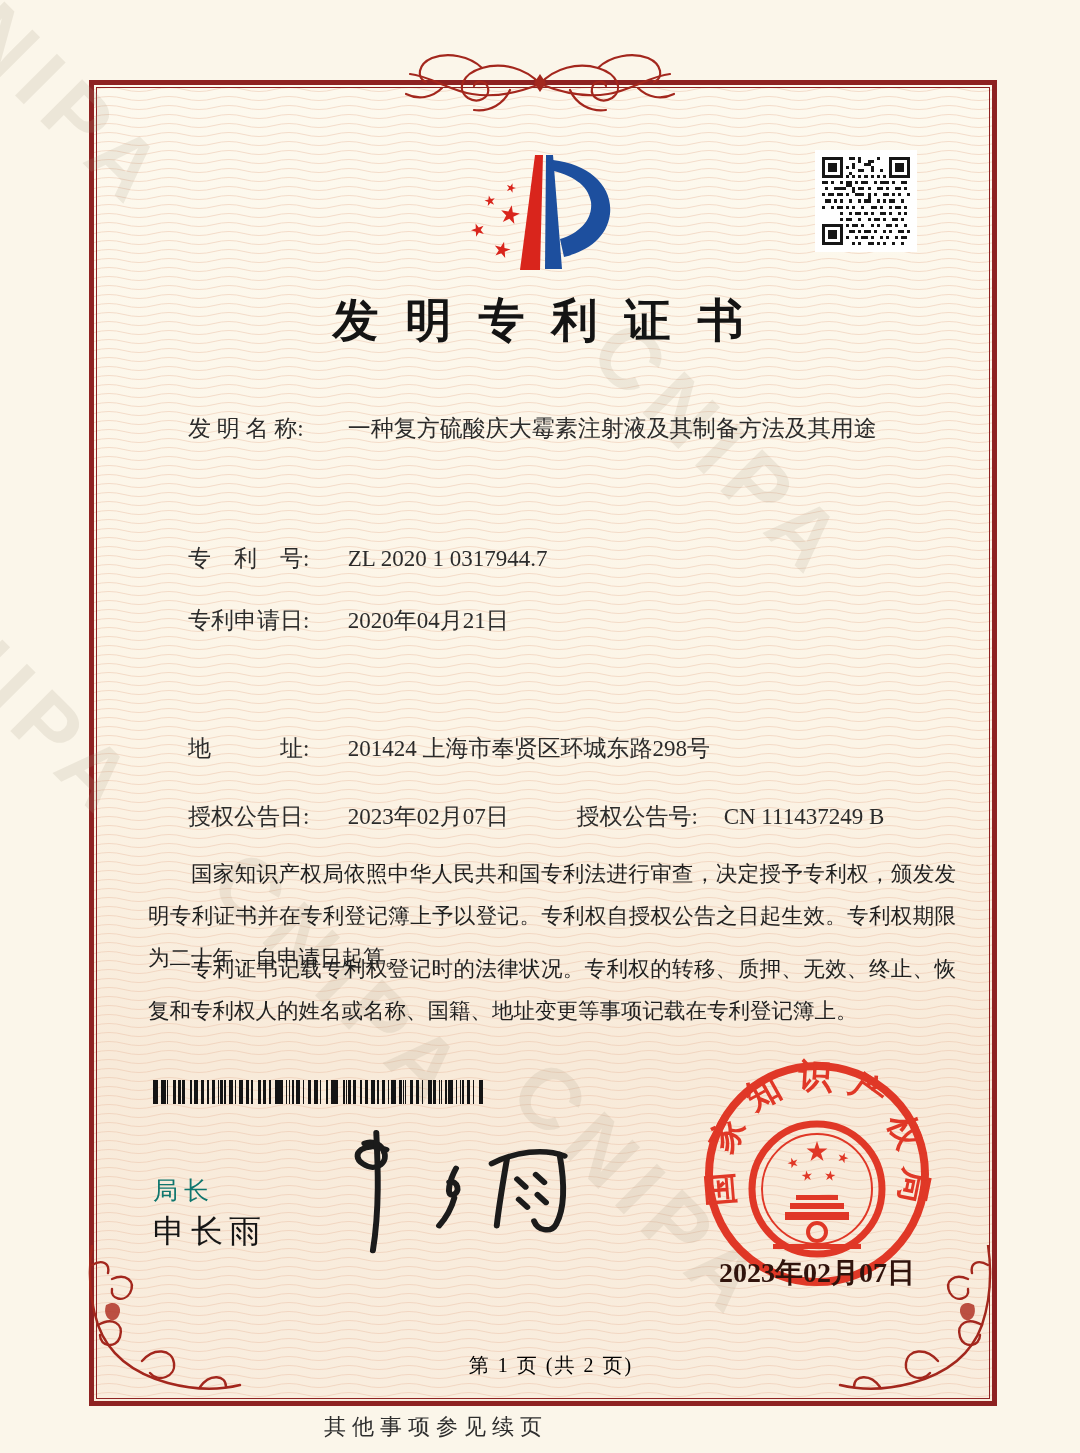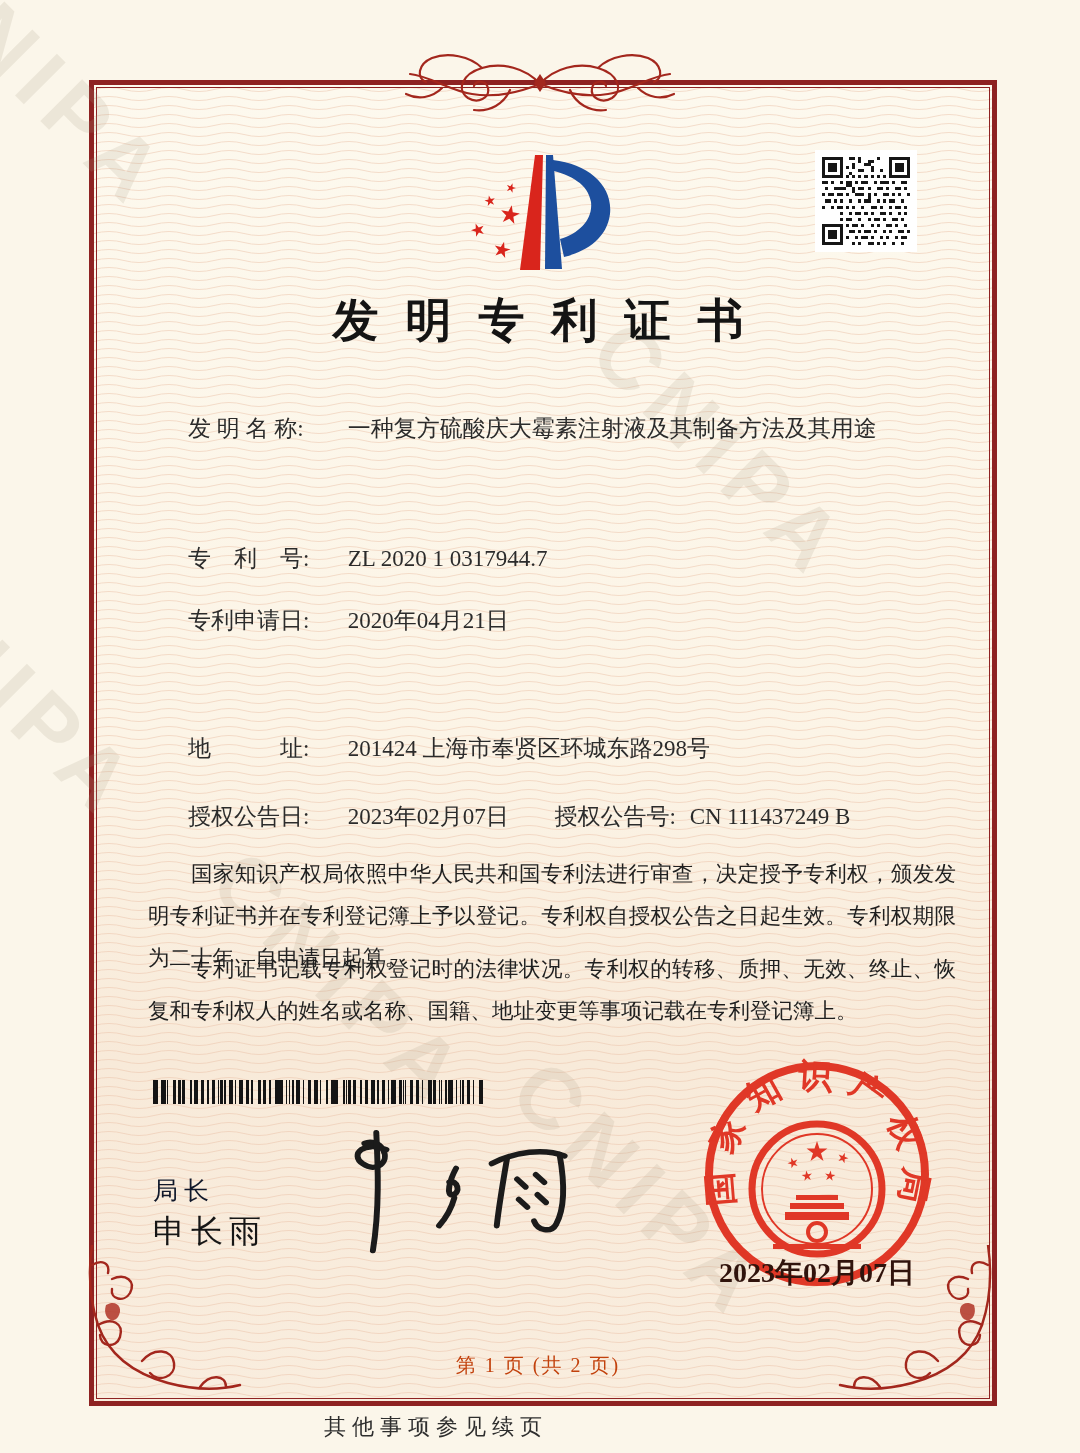--- a/index.html
+++ b/index.html
@@ -20,25 +20,25 @@
          letter-spacing:27px;text-indent:27px;}
   .row{left:148px;font-size:23px;color:#2b2b2b;white-space:nowrap;}
   .row .lab{display:inline-block;width:154px;margin-left:40px;}
   .para{left:148px;width:808px;font-size:21.5px;line-height:42px;color:#1f1f1f;text-align:justify;
         text-indent:2em;}
   #barcode{left:153px;top:1080px;width:324px;height:24px;border-left:3px solid #141414;border-right:3px solid #141414;
     background:
       repeating-linear-gradient(90deg,#141414 0 2px,transparent 2px 5px,#141414 5px 8px,transparent 8px 11px,#141414 11px 12px,transparent 12px 17px),
       repeating-linear-gradient(90deg,#141414 0 1px,transparent 1px 7px,#141414 7px 10px,transparent 10px 19px);}
   #director-title{left:153px;top:1174px;font-family:Liberation Mono, monospace;font-weight:500;
-                  font-size:25px;letter-spacing:6px;color:#0f172a;}
+                  font-size:25px;letter-spacing:6px;color:#0f766e;}
   #director-name{left:153px;top:1210px;font-family:"Liberation Sans",sans-serif;font-weight:500;
                  font-size:32px;letter-spacing:6px;color:#161616;}
   #seal-date{left:697px;top:1254px;width:240px;text-align:center;font-size:28px;font-weight:600;color:#30130c;z-index:4;}
-  #page-info{left:89px;top:1352px;width:898px;text-align:center;font-size:20px;letter-spacing:2px;color:#c2410c;}
+  #page-info{left:89px;top:1352px;width:898px;text-align:center;font-size:20px;letter-spacing:2px;color:#000000;padding-left:13px;}
   #cont-note{left:0;top:1412px;width:872px;text-align:center;font-size:22px;letter-spacing:6px;color:#2e2e2e;}
   #qr-wrap{left:815px;top:150px;width:102px;height:102px;background:#fff;z-index:3;}
   #qr-wrap svg{position:absolute;left:7px;top:7px;}
   svg{display:block;}
 </style>
 </head>
 <body>
 
 <div id="page">
 
@@ -164,22 +164,22 @@
     <span class="lab">专利申请日:</span>
     <span class="val">2020年04月21日</span>
   </div>
   <div class="abs row" style="top:733px">
     <span class="lab">地　　　址:</span>
     <span class="val">201424 上海市奉贤区环城东路298号</span>
   </div>
   <div class="abs row" style="top:801px">
     <span class="lab">授权公告日:</span>
     <span class="val">2023年02月07日</span>
-    <span style="display:inline-block;margin-left:40px" class="lab2">授权公告号:</span>
-    <span class="val" style="margin-left:8px">CN 111437249 B</span>
+    <span style="display:inline-block;margin-left:62px" class="lab2">授权公告号:</span>
+    <span class="val" style="margin-left:20px">CN 111437249 B</span>
   </div>
 
   <div class="abs para" style="top:853px">国家知识产权局依照中华人民共和国专利法进行审查，决定授予专利权，颁发发明专利证书并在专利登记簿上予以登记。专利权自授权公告之日起生效。专利权期限为二十年，自申请日起算。</div>
   <div class="abs para" style="top:948px">专利证书记载专利权登记时的法律状况。专利权的转移、质押、无效、终止、恢复和专利权人的姓名或名称、国籍、地址变更等事项记载在专利登记簿上。</div>
 
   <div class="abs" id="barcode"></div>
 
   <div class="abs" id="director-title">局长</div>
   <div class="abs" id="director-name">申长雨</div>
 

